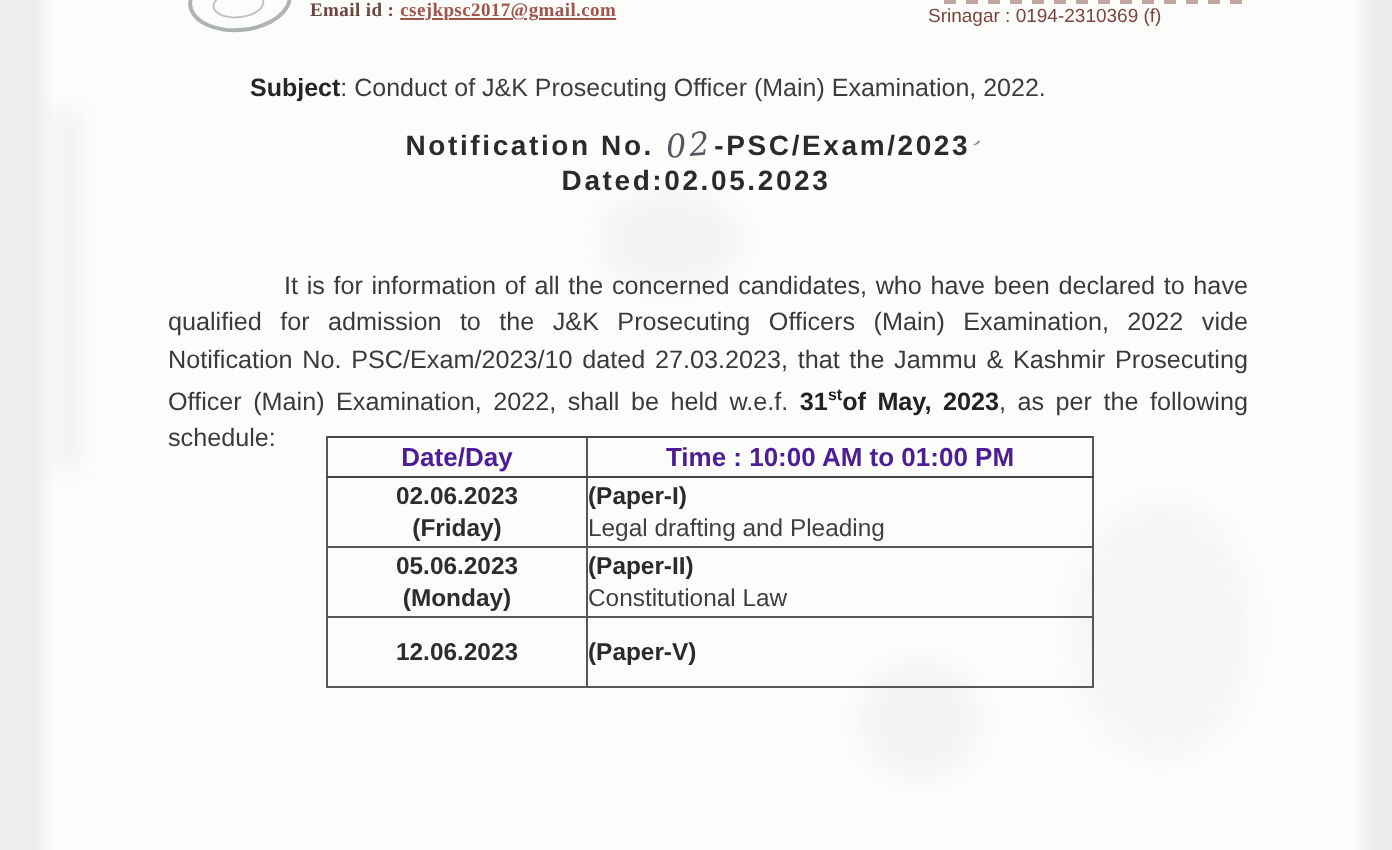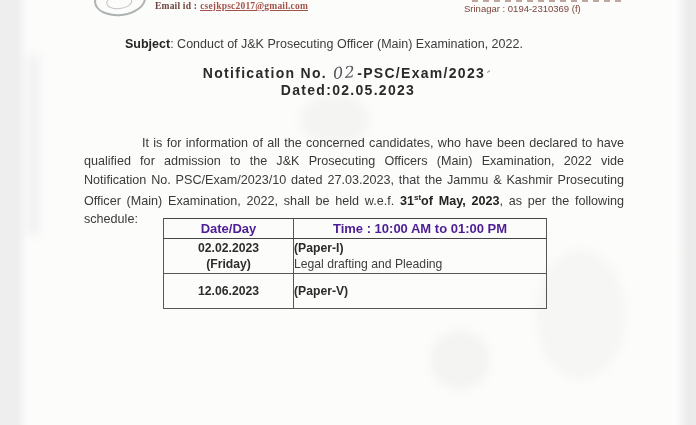--- a/index.html
+++ b/index.html
@@ -116,29 +116,39 @@
         <thead>
           <tr>
             <th>Date/Day</th>
             <th>Time : 10:00 AM to 01:00 PM</th>
           </tr>
         </thead>
         <tbody id="sched-body">
 
   <tr>
     <td class="c-date">
-      <div class="date">02.02.2023</div>
+      <div class="date">02.06.2023</div>
       <div class="day">(Friday)</div>
     </td>
     <td class="c-paper">
       <div class="paper">(Paper-I)</div>
       <div class="subj">Legal drafting and Pleading</div>
     </td>
   </tr>
 
+  <tr>
+    <td class="c-date">
+      <div class="date">05.06.2023</div>
+      <div class="day">(Monday)</div>
+    </td>
+    <td class="c-paper">
+      <div class="paper">(Paper-II)</div>
+      <div class="subj">Constitutional Law</div>
+    </td>
+  </tr>
 
 
 
   <tr>
     <td class="c-date">
       <div class="date">12.06.2023</div>
       <div class="day"></div>
     </td>
     <td class="c-paper">
       <div class="paper">(Paper-V)</div>

